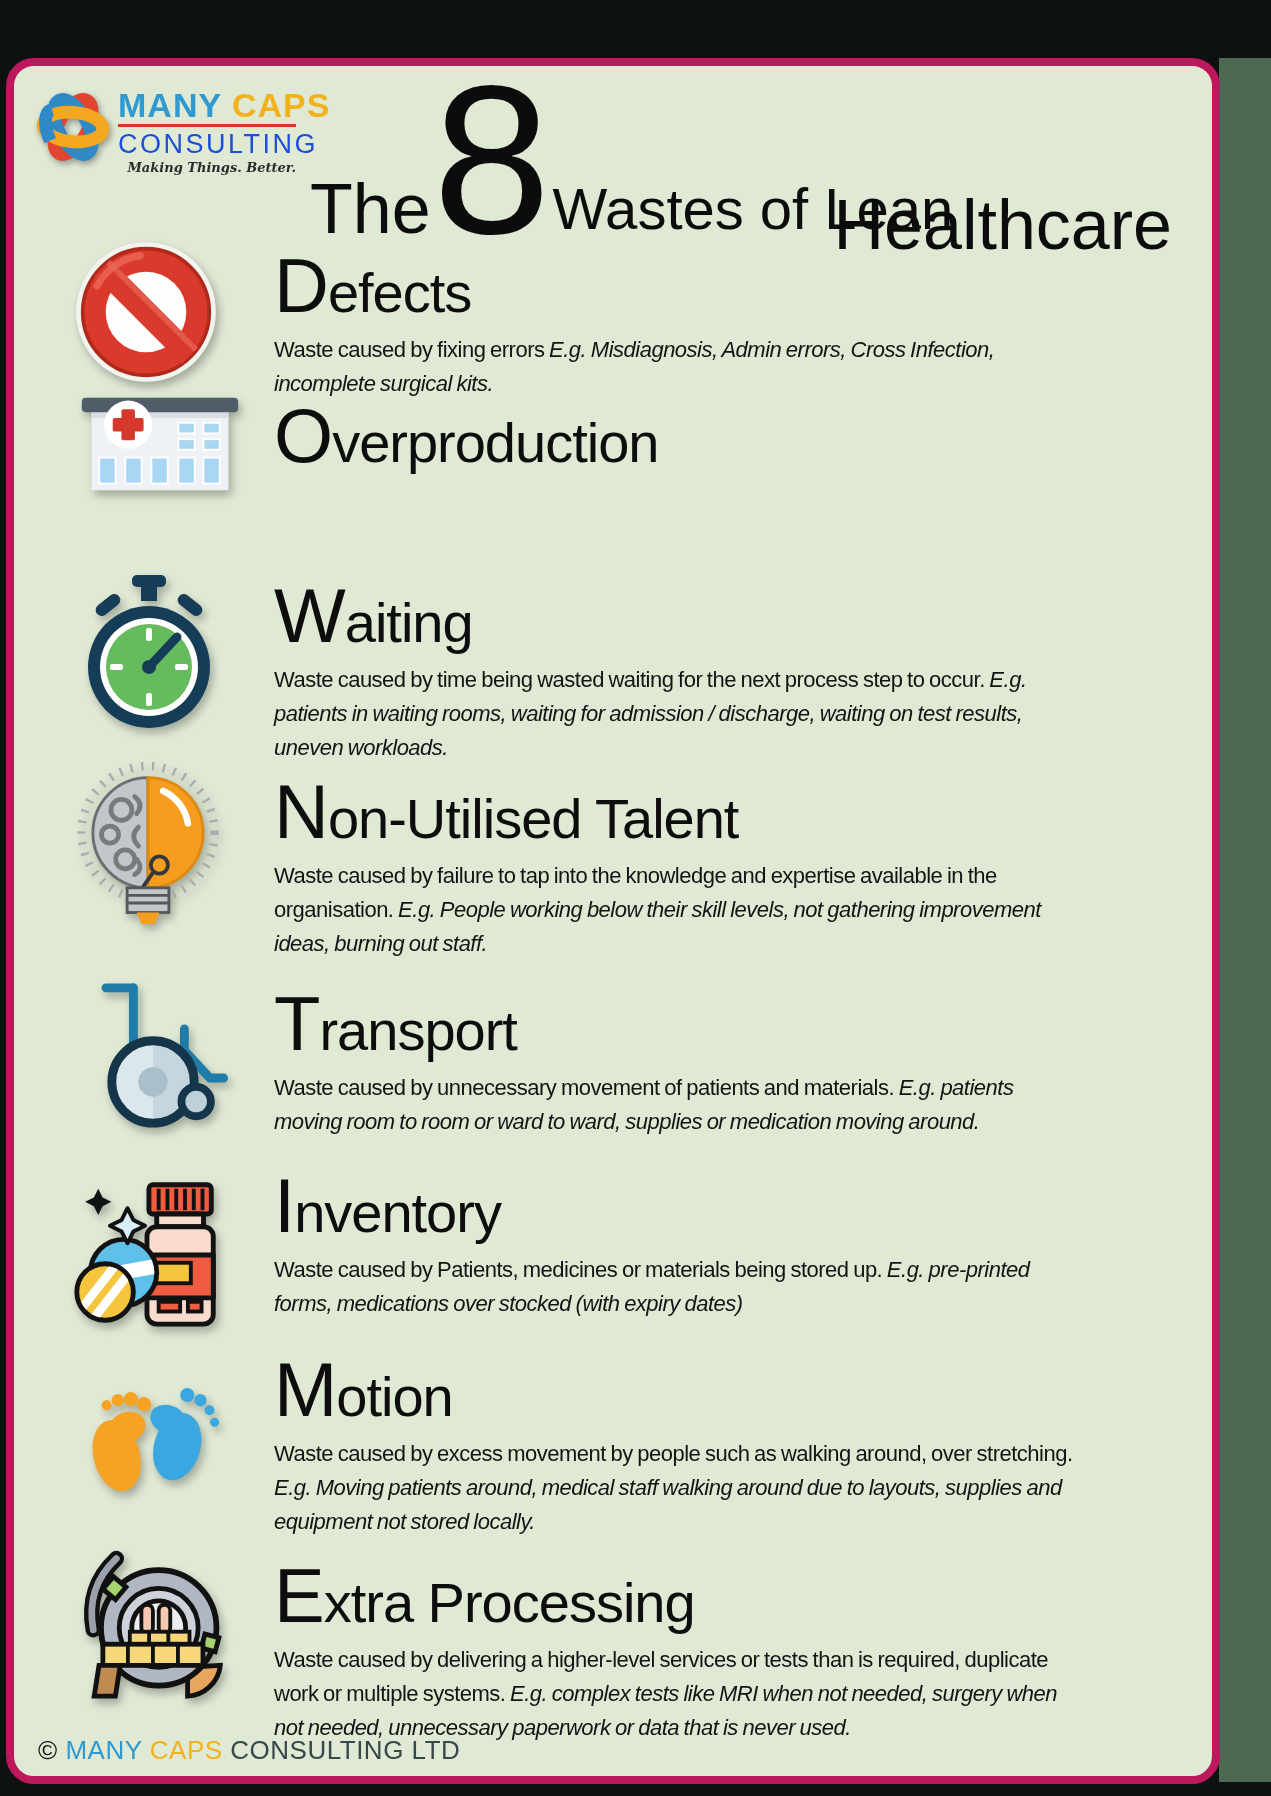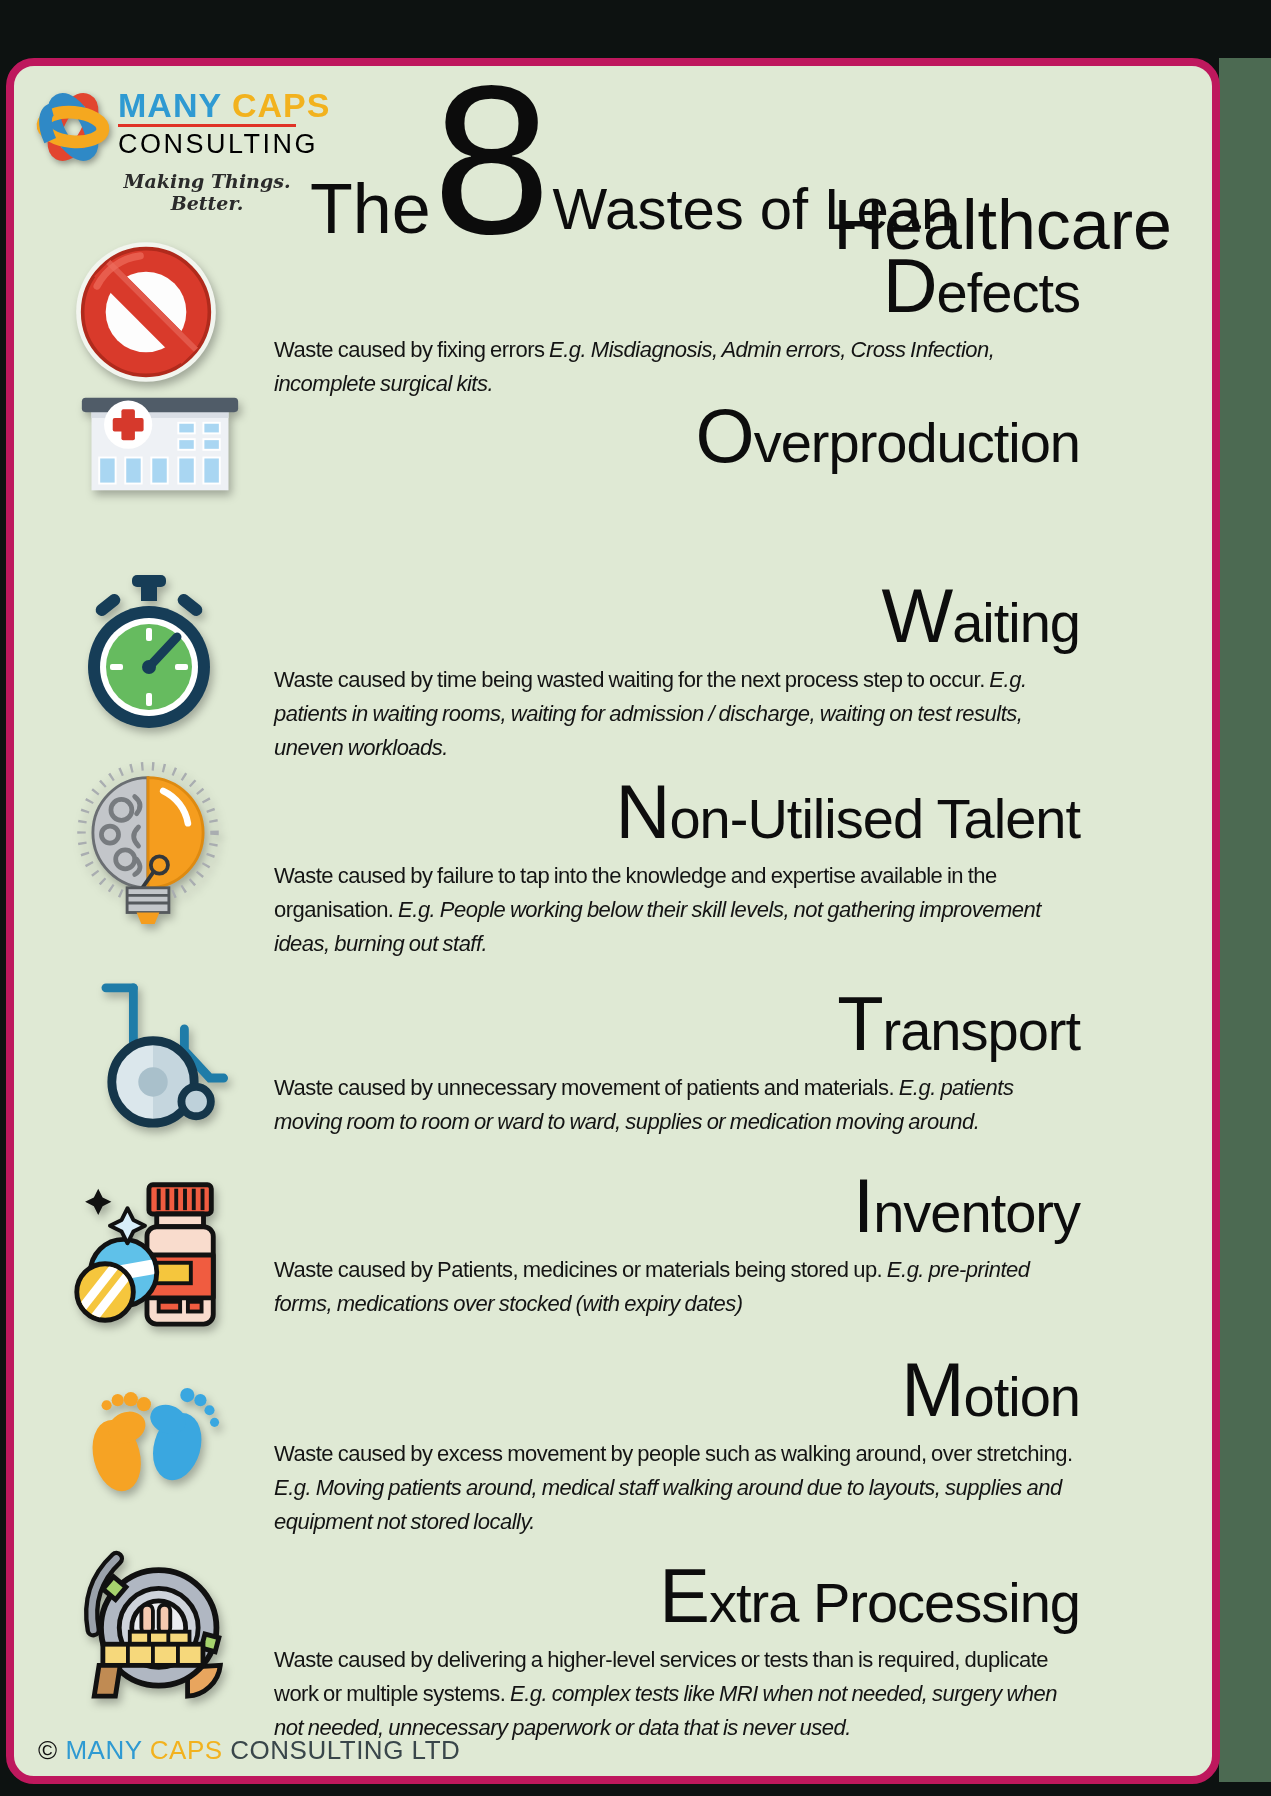--- a/index.html
+++ b/index.html
@@ -11,39 +11,39 @@
   .panel { position:absolute; left:6px; top:58px; width:1214px; height:1726px;
            background:#dfe9d4; border:8px solid #be185d; border-radius:28px; box-sizing:border-box; }
 
   
   .logo-icon { position:absolute; left:18px; top:20px; width:82px; height:82px;
                filter:drop-shadow(2px 3px 3px rgba(0,0,0,.35)); }
   .logo-text { position:absolute; left:104px; top:22px; width:182px; }
   .logo-line1 { font-size:34px; font-weight:bold; letter-spacing:1px; line-height:34px; white-space:nowrap; }
   .logo-many { color:#2f9ad2; } .logo-caps { color:#f2b21e; }
   .logo-underline { height:3px; background:#e03226; margin:2px 0 3px 0; width:178px; }
-  .logo-line2 { font-size:27px; color:#000000; letter-spacing:2.5px; line-height:28px; white-space:nowrap; }
+  .logo-line2 { font-size:27px; color:#1d4ed8; letter-spacing:2.5px; line-height:28px; white-space:nowrap; }
   .logo-tagline { font-family:"DejaVu Serif", serif; font-style:italic; font-weight:bold;
-                  font-size:19px; color:#2b2b2b; text-align:center; margin-top:12px; width:178px; }
+                  font-size:13px; color:#2b2b2b; text-align:right; margin-top:2px; width:178px; }
 
   
   .title-row { position:absolute; left:296px; top:10px; display:flex; align-items:flex-end;
                color:#0c0c0c; white-space:nowrap; }
   .t-the  { font-size:70px; line-height:70px; margin-top:8px; }
   .t-8    { font-size:212px; line-height:168px; margin:0 2px; }
   .t-rest { font-size:58px; line-height:70px; margin-top:44px; }
   .title-line2 { position:absolute; top:124px; right:40px; font-size:70px; line-height:70px; color:#0c0c0c; }
 
   
   .waste-section { position:absolute; left:0; width:100%; }
   .icon-slot { position:absolute; filter:drop-shadow(3px 5px 4px rgba(0,0,0,.28)); }
   .icon-slot svg { width:100%; height:100%; display:block; }
   .sec-text { position:absolute; left:260px; width:806px; }
   .sec-heading { margin:0; font-weight:400; color:#0d0d0d; letter-spacing:-1px;
-                 font-size:56px; line-height:72px;text-align:right; }
+                 font-size:56px; line-height:72px; }
   .sec-heading .initial { font-size:76px; }
   .sec-body { margin:4px 0 0 0; font-size:22px; line-height:34px; color:#141414;
               letter-spacing:-0.5px; word-spacing:-1px; }
   .sec-body em { font-style:italic; }
 
   .sec-1 { top:184px; }  .sec-1 .icon-slot { left:60px; top:-10px; width:144px; height:144px; }
   .sec-2 { top:334px; }  .sec-2 .icon-slot { left:64px; top:-6px;  width:164px; height:100px; }
   .sec-3 { top:514px; }  .sec-3 .icon-slot { left:70px; top:-7px;  width:130px; height:160px; }
   .sec-4 { top:710px; }  .sec-4 .icon-slot { left:58px; top:-19px; width:152px; height:178px; }
   .sec-5 { top:922px; }  .sec-5 .icon-slot { left:60px; top:-10px; width:158px; height:152px; }

